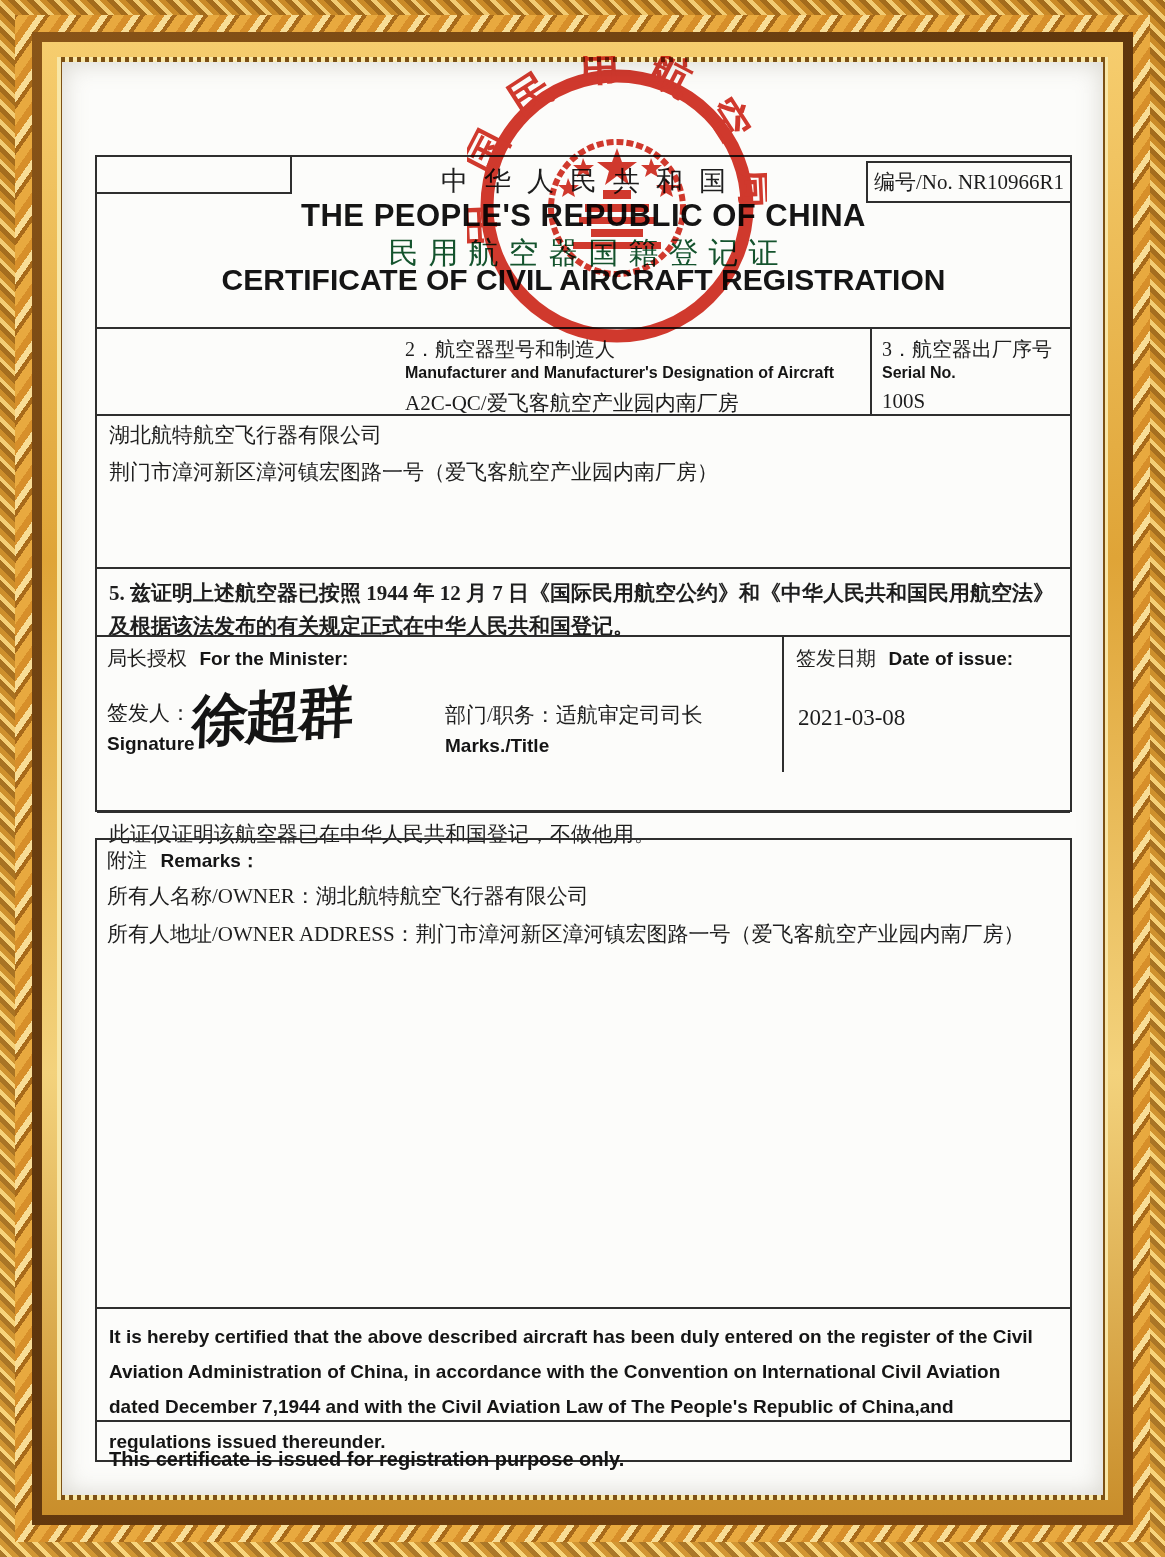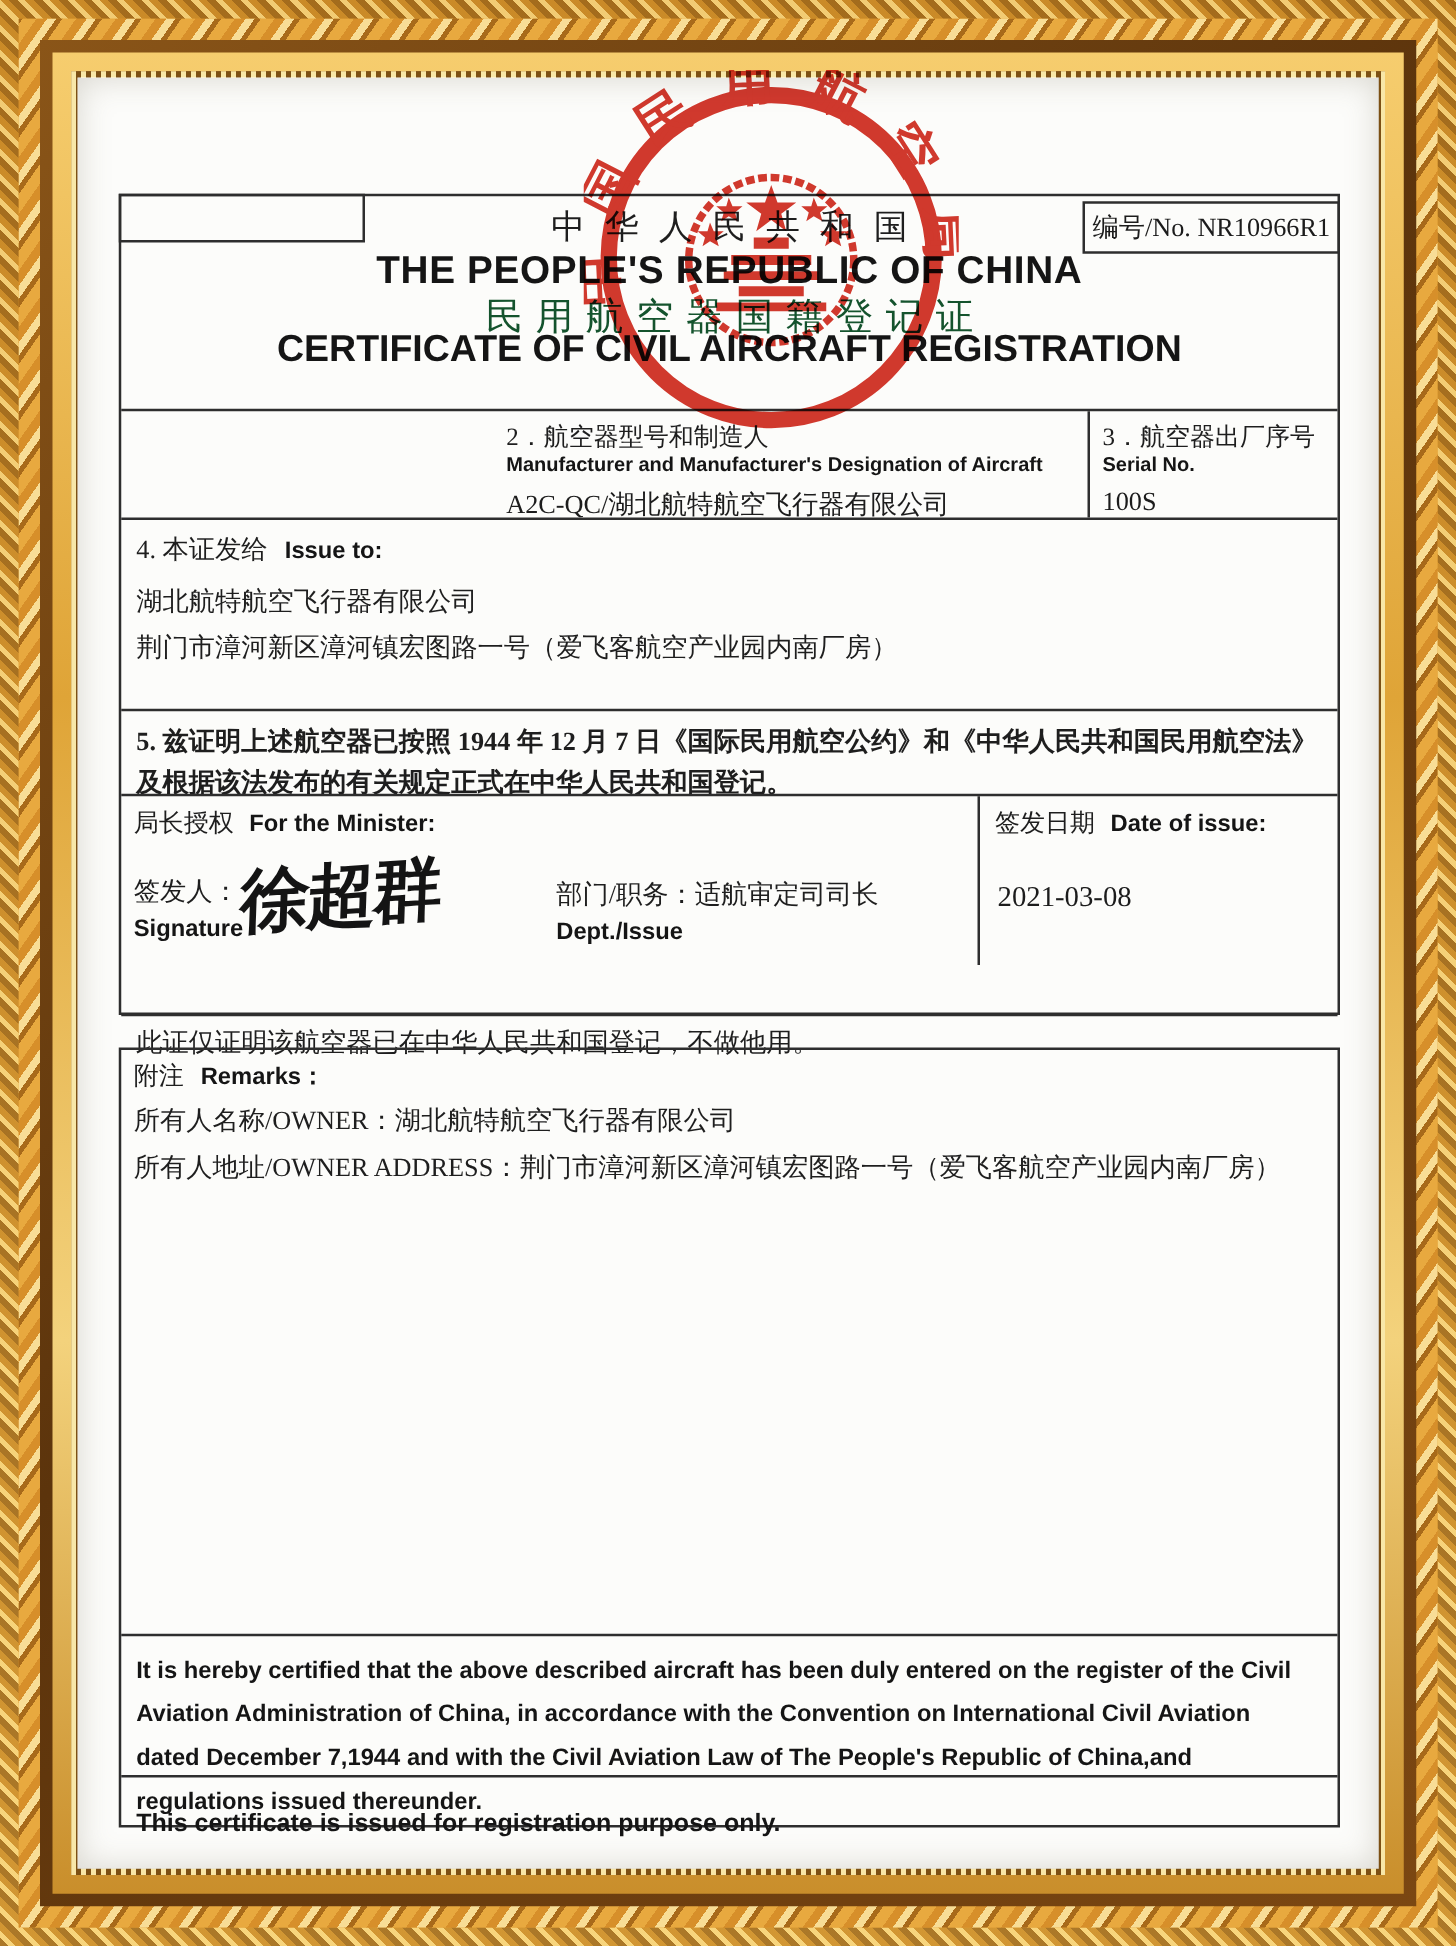--- a/index.html
+++ b/index.html
@@ -145,34 +145,30 @@
 
         <div class="abs cjk title-1">中华人民共和国</div>
         <div class="abs lat-b title-2">THE PEOPLE'S REPUBLIC OF CHINA</div>
         <div class="abs title-3">民用航空器国籍登记证</div>
         <div class="abs lat-b title-4">CERTIFICATE OF CIVIL AIRCRAFT REGISTRATION</div>
 
         <div class="row row1">
           <div class="cell c2">
             <div class="cjk lbl-cn">2．航空器型号和制造人</div>
             <div class="lat-b lbl-en">Manufacturer and Manufacturer's Designation of Aircraft</div>
-            <div class="mono-v val">A2C-QC/湖北航特航空飞行器有限公司</div>
+            <div class="mono-v val">A2C-QC/爱飞客航空产业园内南厂房</div>
           </div>
           <div class="cell c3">
             <div class="cjk lbl-cn">3．航空器出厂序号</div>
             <div class="lat-b lbl-en">Serial No.</div>
             <div class="mono-v val">100S</div>
           </div>
         </div>
 
         <div class="row row2">
-          <div class="issue-label">
-            <span class="cjk">4. 本证发给</span>
-            <span class="lat-b" style="font-size:19px; margin-left:8px;">Issue to:</span>
-          </div>
           <div class="issue-line cjk">湖北航特航空飞行器有限公司</div>
           <div class="issue-line cjk">荆门市漳河新区漳河镇宏图路一号（爱飞客航空产业园内南厂房）</div>
         </div>
 
         <div class="row row3">
           <div class="sec5 cjk">
             <div>5. 兹证明上述航空器已按照 1944 年 12 月 7 日《国际民用航空公约》和《中华人民共和国民用航空法》</div>
             <div>及根据该法发布的有关规定正式在中华人民共和国登记。</div>
           </div>
         </div>
@@ -182,21 +178,21 @@
             <div class="abs" style="left:10px; top:8px;">
               <span class="cjk" style="font-size:20px;">局长授权</span>
               <span class="lat-b" style="font-size:19px; margin-left:8px;">For the Minister:</span>
             </div>
             <div class="abs cjk" style="left:10px; top:62px; font-size:21px;">签发人：</div>
             <div class="abs lat-b" style="left:10px; top:96px; font-size:19px;">Signature</div>
             <div class="abs" style="left:95px; top:42px;">
               <span class="sig-script">徐超群</span>
             </div>
             <div class="abs cjk" style="left:348px; top:64px; font-size:21px;">部门/职务：适航审定司司长</div>
-            <div class="abs lat-b" style="left:348px; top:98px; font-size:19px;">Dept./Issue</div>
+            <div class="abs lat-b" style="left:348px; top:98px; font-size:19px;">Marks./Title</div>
           </div>
           <div class="m-right">
             <div class="abs" style="left:10px; top:8px;">
               <span class="cjk" style="font-size:20px;">签发日期</span>
               <span class="lat-b" style="font-size:19px; margin-left:8px;">Date of issue:</span>
             </div>
             <div class="abs mono-v" style="left:12px; top:68px; font-size:23px;">2021-03-08</div>
           </div>
         </div>
 

